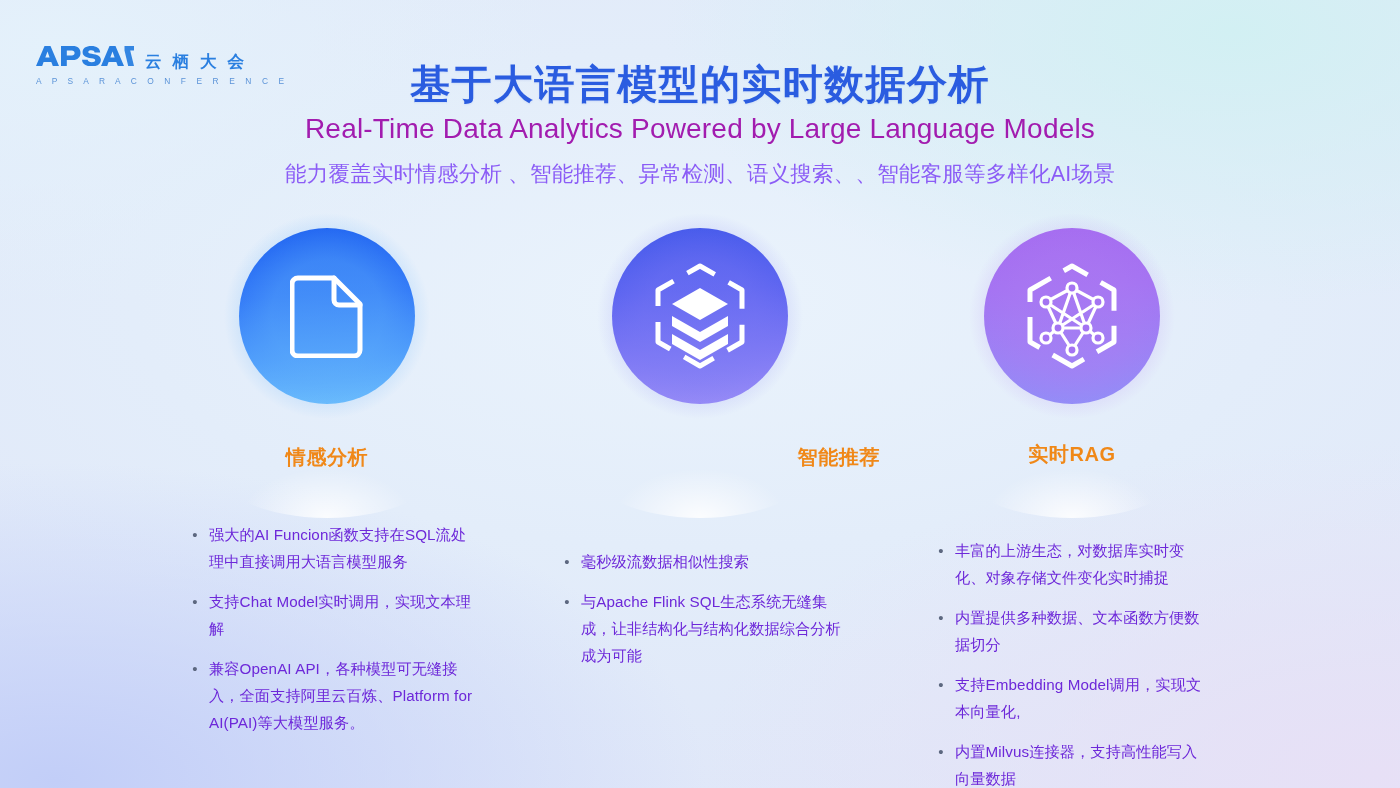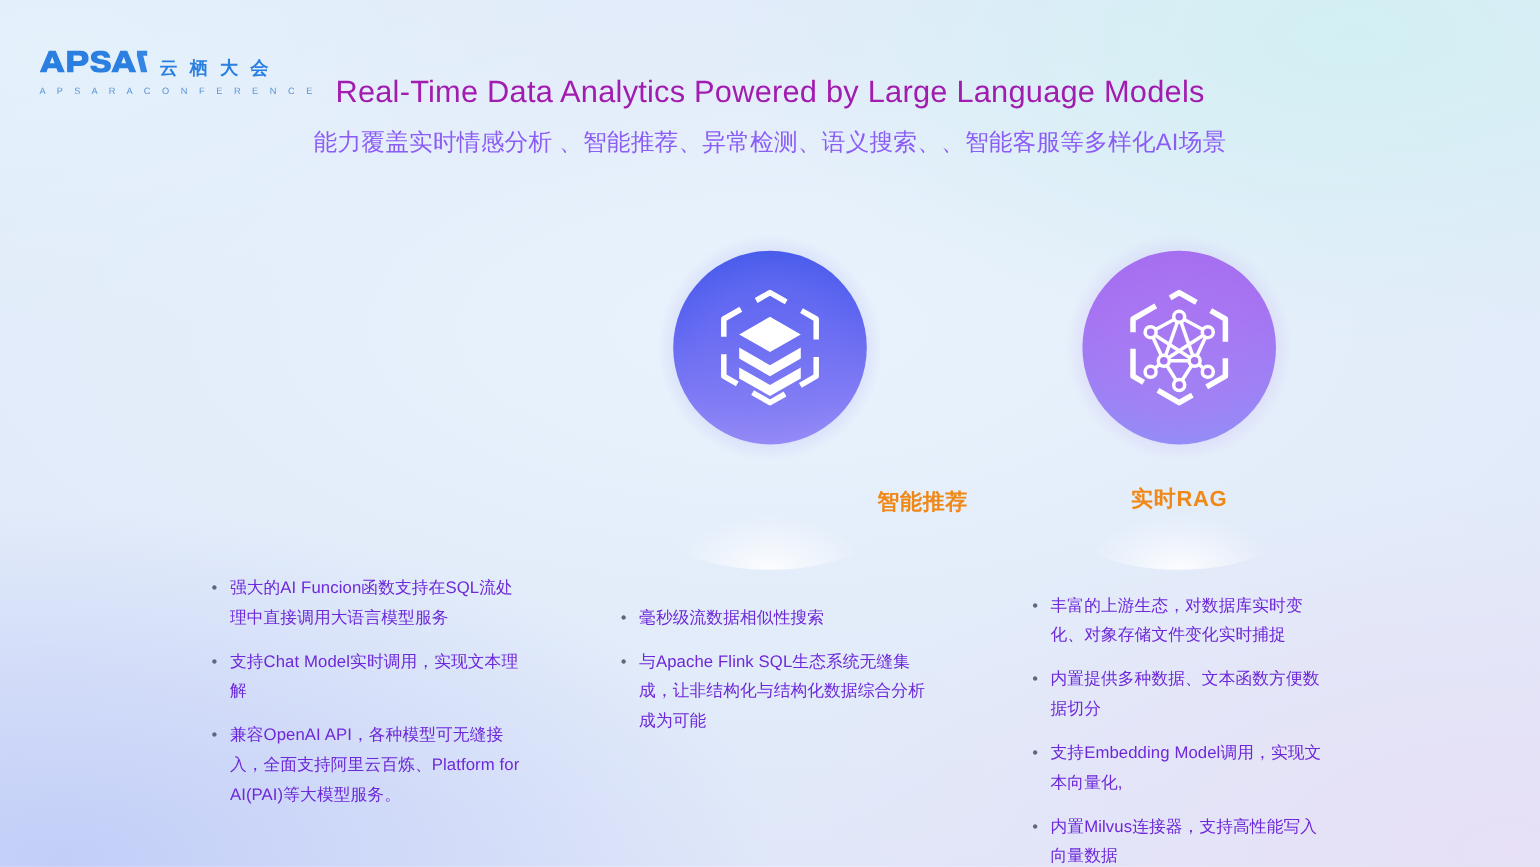--- a/index.html
+++ b/index.html
@@ -116,26 +116,39 @@
           <path d="M88.5 0 L98 0 L98 4.6 L94.2 4.6 L98 20 L92.2 20 L88.5 4.6 Z" opacity="0.95"></path>
         </g>
       </svg>
     </span>
     <span class="logo-cn">云 栖 大 会</span>
   </div>
   <div class="logo-sub">A P S A R A   C O N F E R E N C E</div>
 </div>
 
 <div class="header">
+  <div class="title-cn">基于大语言模型的实时数据分析</div>
   <div class="title-en">Real-Time Data Analytics Powered by Large Language Models</div>
   <div class="title-desc">能力覆盖实时情感分析 、智能推荐、异常检测、语义搜索、、智能客服等多样化AI场景</div>
 </div>
 
 <div class="cards">
 
+  <div class="card card-1">
+    <div class="orb-wrap">
+      <div class="orb orb-1">
+        <svg width="74" height="84" viewBox="0 0 74 84" xmlns="http://www.w3.org/2000/svg">
+          <path d="M8 4 H44 L70 30 V76 A6 6 0 0 1 64 82 H8 A6 6 0 0 1 2 76 V10 A6 6 0 0 1 8 4 Z" fill="none" stroke="#ffffff" stroke-width="5" stroke-linejoin="round"></path>
+          <path d="M44 4 V26 A5 5 0 0 0 49 31 H70" fill="none" stroke="#ffffff" stroke-width="5" stroke-linejoin="round" stroke-linecap="round"></path>
+        </svg>
+      </div>
+      <div class="orb-reflect"></div>
+    </div>
+    <div class="card-label">情感分析</div>
+  </div>
 
   <div class="card card-2">
     <div class="orb-wrap">
       <div class="orb orb-2">
         <svg width="100" height="108" viewBox="0 0 100 108" xmlns="http://www.w3.org/2000/svg">
           <path d="M50 4 L92 28 V80 L50 104 L8 80 V28 Z" fill="none" stroke="#ffffff" stroke-width="5" stroke-linejoin="round" stroke-dasharray="34 16" stroke-dashoffset="17"></path>
           <path d="M50 26 L78 42 L50 58 L22 42 Z" fill="#ffffff"></path>
           <path d="M22 54 L50 70 L78 54 L78 64 L50 80 L22 64 Z" fill="#ffffff"></path>
           <path d="M22 72 L50 88 L78 72 L78 82 L50 98 L22 82 Z" fill="#ffffff"></path>
         </svg>

